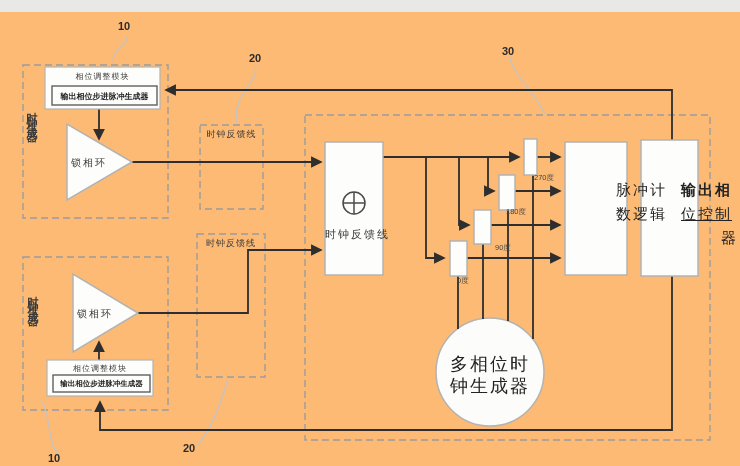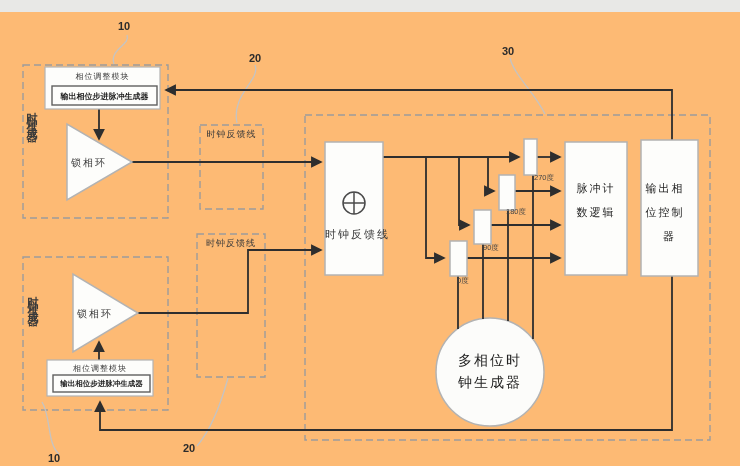--- a/index.html
+++ b/index.html
@@ -16,22 +16,22 @@
     writing-mode:vertical-rl;text-orientation:upright;
     font-size:11px;font-weight:bold;letter-spacing:5px;color:#3a3a3a;
   }
   .pll{font-size:10px;letter-spacing:2px;color:#3a3a3a;}
   .modlbl{font-size:8px;letter-spacing:1px;text-align:center;color:#3c3c3c;}
   .sublbl{font-size:8px;font-weight:bold;text-align:center;color:#222;font-family:Liberation Mono, monospace;}
   .fblbl{font-size:9px;letter-spacing:1px;text-align:center;color:#3a3a3a;}
   .biglbl{font-size:11px;font-weight:bold;letter-spacing:1px;color:#2f2f2f;}
   .xorlbl{font-size:11px;letter-spacing:2px;text-align:center;color:#3a3a3a;}
   .taplbl{font-size:7.5px;color:#444;text-align:center;}
-  .boxtxt{font-size:11px;letter-spacing:2px;text-align:center;color:#222;}
-  .circtxt{font-size:14px;letter-spacing:2px;text-align:center;color:#222;}
+  .boxtxt{font-size:15px;letter-spacing:2px;text-align:right;color:#222;padding-left:40px;}
+  .circtxt{font-size:18px;letter-spacing:2px;text-align:center;color:#222;}
 </style>
 </head>
 <body>
 
 <div class="stage">
 
   <svg width="740" height="466" viewBox="0 0 740 466">
     <defs>
       <marker id="arr" viewBox="0 0 10 10" refX="8.5" refY="5" markerWidth="6.5" markerHeight="6.5" orient="auto">
         <path d="M0,0 L10,5 L0,10 z" fill="#2e2e2e"></path>
@@ -118,27 +118,27 @@
   <div class="lbl pll" style="left:77px;top:295px;">锁相环</div>
   <div class="lbl modlbl" style="left:47px;top:351px;width:106px;">相位调整模块</div>
   <div class="lbl sublbl" style="left:53px;top:367px;width:97px;font-size:7.5px;">输出相位步进脉冲生成器</div>
 
   <div class="lbl fblbl" style="left:200px;top:116px;width:63px;">时钟反馈线</div>
   <div class="lbl fblbl" style="left:197px;top:225px;width:68px;">时钟反馈线</div>
 
   <div class="lbl xorlbl" style="left:325px;top:215px;width:58px;">时钟反馈线</div>
 
   <div class="lbl taplbl" style="left:457px;top:264px;">0度</div>
-  <div class="lbl taplbl" style="left:483px;top:231px;">90度</div>
+  <div class="lbl taplbl" style="left:495px;top:231px;">90度</div>
   <div class="lbl taplbl" style="left:506px;top:195px;">180度</div>
   <div class="lbl taplbl" style="left:534px;top:161px;">270度</div>
 
   <div class="lbl boxtxt" style="left:565px;top:169px;width:62px;">脉冲计</div>
   <div class="lbl boxtxt" style="left:565px;top:193px;width:62px;">数逻辑</div>
 
-  <div class="lbl boxtxt" style="left:641px;top:169px;width:48px;">输出相</div>
-  <div class="lbl boxtxt" style="left:641px;top:193px;width:48px;">位控制</div>
+  <div class="lbl boxtxt" style="left:641px;top:169px;width:48px;font-weight:bold;">输出相</div>
+  <div class="lbl boxtxt" style="left:641px;top:193px;width:48px;text-decoration:underline;">位控制</div>
   <div class="lbl boxtxt" style="left:641px;top:217px;width:57px;">器</div>
 
   <div class="lbl circtxt" style="left:442px;top:340px;width:96px;">多相位时</div>
   <div class="lbl circtxt" style="left:442px;top:362px;width:96px;">钟生成器</div>
 
 </div>
 
 </body></html>

